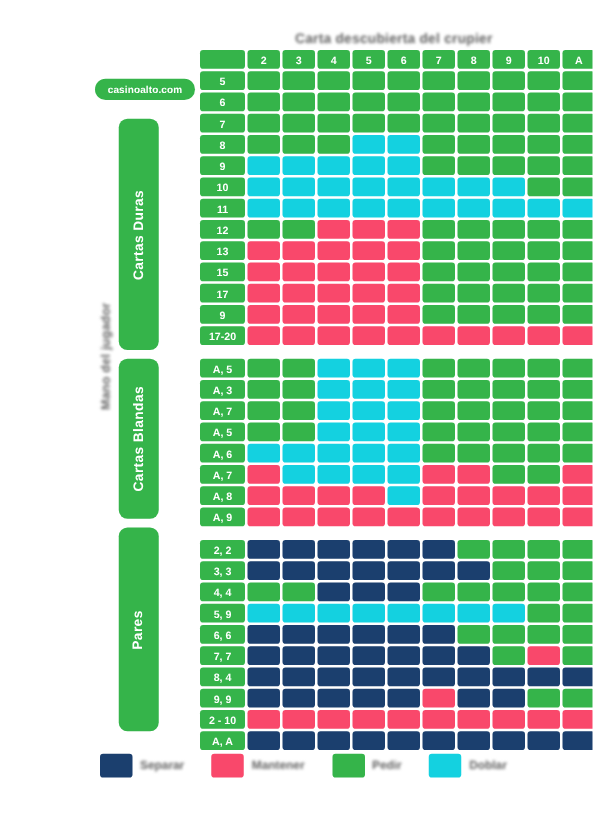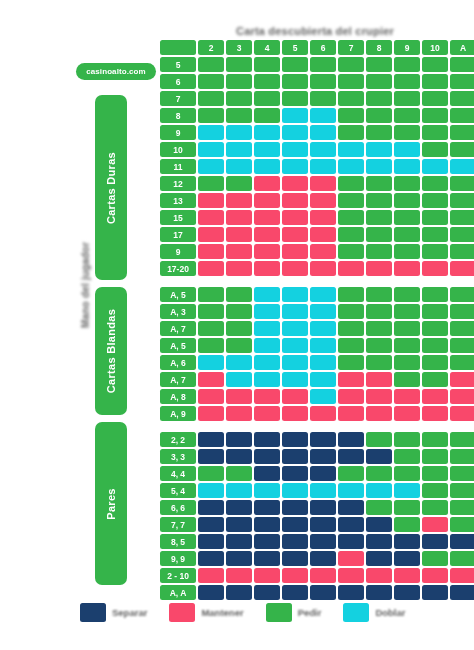--- a/index.html
+++ b/index.html
@@ -472,21 +472,21 @@
       <div class="cell H" title="4, 4 vs 2: Pedir"></div>
       <div class="cell H" title="4, 4 vs 3: Pedir"></div>
       <div class="cell P" title="4, 4 vs 4: Separar"></div>
       <div class="cell P" title="4, 4 vs 5: Separar"></div>
       <div class="cell P" title="4, 4 vs 6: Separar"></div>
       <div class="cell H" title="4, 4 vs 7: Pedir"></div>
       <div class="cell H" title="4, 4 vs 8: Pedir"></div>
       <div class="cell H" title="4, 4 vs 9: Pedir"></div>
       <div class="cell H" title="4, 4 vs 10: Pedir"></div>
       <div class="cell H" title="4, 4 vs A: Pedir"></div>
-      <div class="cell rowlabel">5, 4</div>
+      <div class="cell rowlabel">5, 9</div>
       <div class="cell D" title="5, 5 vs 2: Doblar"></div>
       <div class="cell D" title="5, 5 vs 3: Doblar"></div>
       <div class="cell D" title="5, 5 vs 4: Doblar"></div>
       <div class="cell D" title="5, 5 vs 5: Doblar"></div>
       <div class="cell D" title="5, 5 vs 6: Doblar"></div>
       <div class="cell D" title="5, 5 vs 7: Doblar"></div>
       <div class="cell D" title="5, 5 vs 8: Doblar"></div>
       <div class="cell D" title="5, 5 vs 9: Doblar"></div>
       <div class="cell H" title="5, 5 vs 10: Pedir"></div>
       <div class="cell H" title="5, 5 vs A: Pedir"></div>
@@ -505,21 +505,21 @@
       <div class="cell P" title="7, 7 vs 2: Separar"></div>
       <div class="cell P" title="7, 7 vs 3: Separar"></div>
       <div class="cell P" title="7, 7 vs 4: Separar"></div>
       <div class="cell P" title="7, 7 vs 5: Separar"></div>
       <div class="cell P" title="7, 7 vs 6: Separar"></div>
       <div class="cell P" title="7, 7 vs 7: Separar"></div>
       <div class="cell P" title="7, 7 vs 8: Separar"></div>
       <div class="cell H" title="7, 7 vs 9: Pedir"></div>
       <div class="cell S" title="7, 7 vs 10: Mantener"></div>
       <div class="cell H" title="7, 7 vs A: Pedir"></div>
-      <div class="cell rowlabel">8, 5</div>
+      <div class="cell rowlabel">8, 4</div>
       <div class="cell P" title="8, 8 vs 2: Separar"></div>
       <div class="cell P" title="8, 8 vs 3: Separar"></div>
       <div class="cell P" title="8, 8 vs 4: Separar"></div>
       <div class="cell P" title="8, 8 vs 5: Separar"></div>
       <div class="cell P" title="8, 8 vs 6: Separar"></div>
       <div class="cell P" title="8, 8 vs 7: Separar"></div>
       <div class="cell P" title="8, 8 vs 8: Separar"></div>
       <div class="cell P" title="8, 8 vs 9: Separar"></div>
       <div class="cell P" title="8, 8 vs 10: Separar"></div>
       <div class="cell P" title="8, 8 vs A: Separar"></div>

